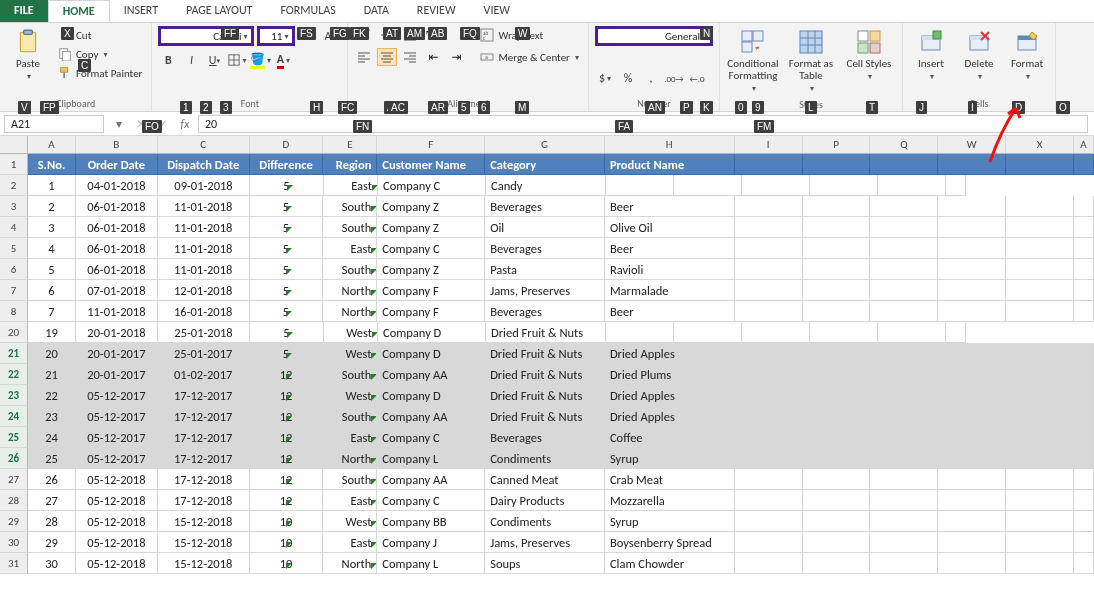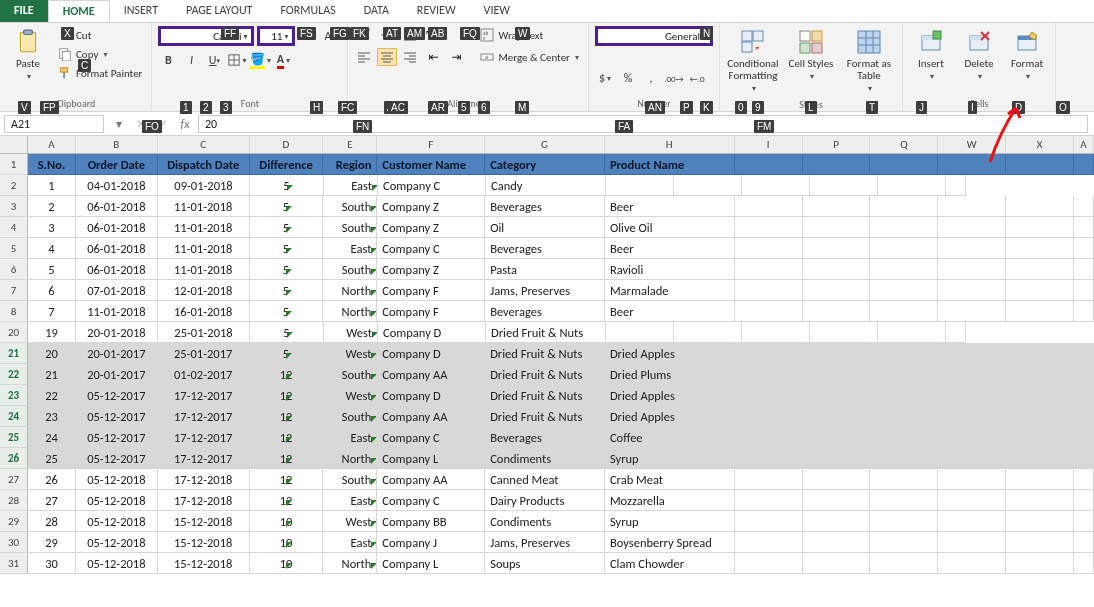--- a/index.html
+++ b/index.html
@@ -207,21 +207,21 @@
     padding: 1px 5px;
     display: flex;
     align-items: center;
     overflow: hidden;
     white-space: nowrap;
   }
   .cell.center { justify-content: center; }
   .cell.right  { justify-content: flex-end; }
   .row.header .cell {
     background: #4f81bd;
-    color: #0f172a;
+    color: #ffffff;
     font-weight: bold;
     border-right: 1px solid #3a6ba5;
     border-bottom: 1px solid #3a6ba5;
   }
   .row.sel .cell { background: #d8d8d8; }
   .arrow {
     position: absolute;
     pointer-events: none;
   }
   .green-corner::before {
@@ -457,39 +457,39 @@
               <rect x="13" y="2" width="10" height="10" fill="#e7eef7" stroke="#6a8ab3"></rect>
               <rect x="2" y="13" width="10" height="10" fill="#e7eef7" stroke="#6a8ab3"></rect>
               <text x="15" y="22" font-size="9" fill="#d33">≠</text>
             </svg>
         </span>
         <span>Conditional Formatting</span>
       </div>
       <div class="bigbtn dd">
         <span class="ico big">
           <svg width="26" height="26">
-              <rect x="2" y="2" width="10" height="10" fill="#fff" stroke="#888"></rect>
-              <rect x="14" y="2" width="10" height="10" fill="#f3d9a3" stroke="#c99a3c"></rect>
-              <rect x="2" y="14" width="10" height="10" fill="#cfe2cf" stroke="#6aa26a"></rect>
-              <rect x="14" y="14" width="10" height="10" fill="#e3cfcf" stroke="#b46a6a"></rect>
-            </svg>
-        </span>
-        <span>Cell Styles</span>
-      </div>
-      <div class="bigbtn dd">
-        <span class="ico big">
-          <svg width="26" height="26">
               <rect x="2" y="2" width="22" height="22" fill="#bed3eb" stroke="#5c85b5"></rect>
               <line x1="2" y1="9" x2="24" y2="9" stroke="#5c85b5"></line>
               <line x1="2" y1="16" x2="24" y2="16" stroke="#5c85b5"></line>
               <line x1="10" y1="2" x2="10" y2="24" stroke="#5c85b5"></line>
               <line x1="17" y1="2" x2="17" y2="24" stroke="#5c85b5"></line>
             </svg>
         </span>
         <span>Format as Table</span>
+      </div>
+      <div class="bigbtn dd">
+        <span class="ico big">
+          <svg width="26" height="26">
+              <rect x="2" y="2" width="10" height="10" fill="#fff" stroke="#888"></rect>
+              <rect x="14" y="2" width="10" height="10" fill="#f3d9a3" stroke="#c99a3c"></rect>
+              <rect x="2" y="14" width="10" height="10" fill="#cfe2cf" stroke="#6aa26a"></rect>
+              <rect x="14" y="14" width="10" height="10" fill="#e3cfcf" stroke="#b46a6a"></rect>
+            </svg>
+        </span>
+        <span>Cell Styles</span>
       </div>
     </div>
     <div class="group-title">Styles</div>
   </div>
 
   <div class="group">
     <div class="group-body">
       <div class="bigbtn narrow dd">
         <span class="ico big">
           <svg width="24" height="24">

